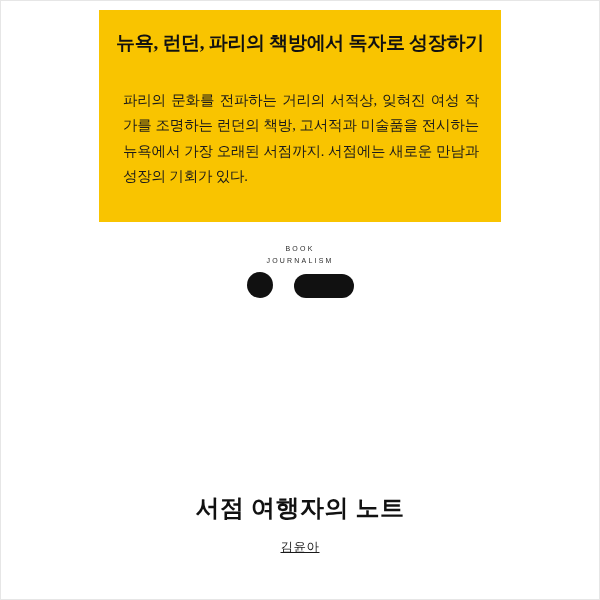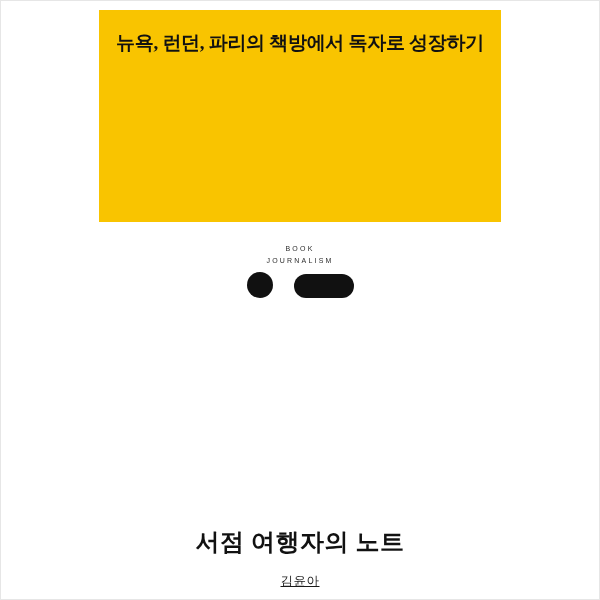--- a/index.html
+++ b/index.html
@@ -114,21 +114,20 @@
     border-radius: 12px;
   }
 
   
   .title-block {
     position: absolute;
     left: 0;
     top: 494px;
     width: 600px;
     text-align: center;
-    margin-top: 34px;
   }
   .book-title {
     font-family: "Liberation Serif", serif;
     font-weight: bold;
     font-size: 24px;
     color: #111111;
     letter-spacing: 0.5px;
     line-height: 1.2;
   }
   .author {
@@ -142,20 +141,21 @@
 </style>
 </head>
 <body>
 
 <div class="cover">
 
   <div class="page-border"></div>
 
   <div class="yellow-band">
     <div class="headline">뉴욕, 런던, 파리의 책방에서 독자로 성장하기</div>
+    <div class="blurb">파리의 문화를 전파하는 거리의 서적상, 잊혀진 여성 작가를 조명하는 런던의 책방, 고서적과 미술품을 전시하는 뉴욕에서 가장 오래된 서점까지. 서점에는 새로운 만남과 성장의 기회가 있다.</div>
   </div>
 
   <div class="pub-mark">
     <div class="pub-line">BOOK</div>
     <div class="pub-line">JOURNALISM</div>
   </div>
 
   <div class="glyph-row">
     <div class="dot"></div>
     <div class="pill"></div>

